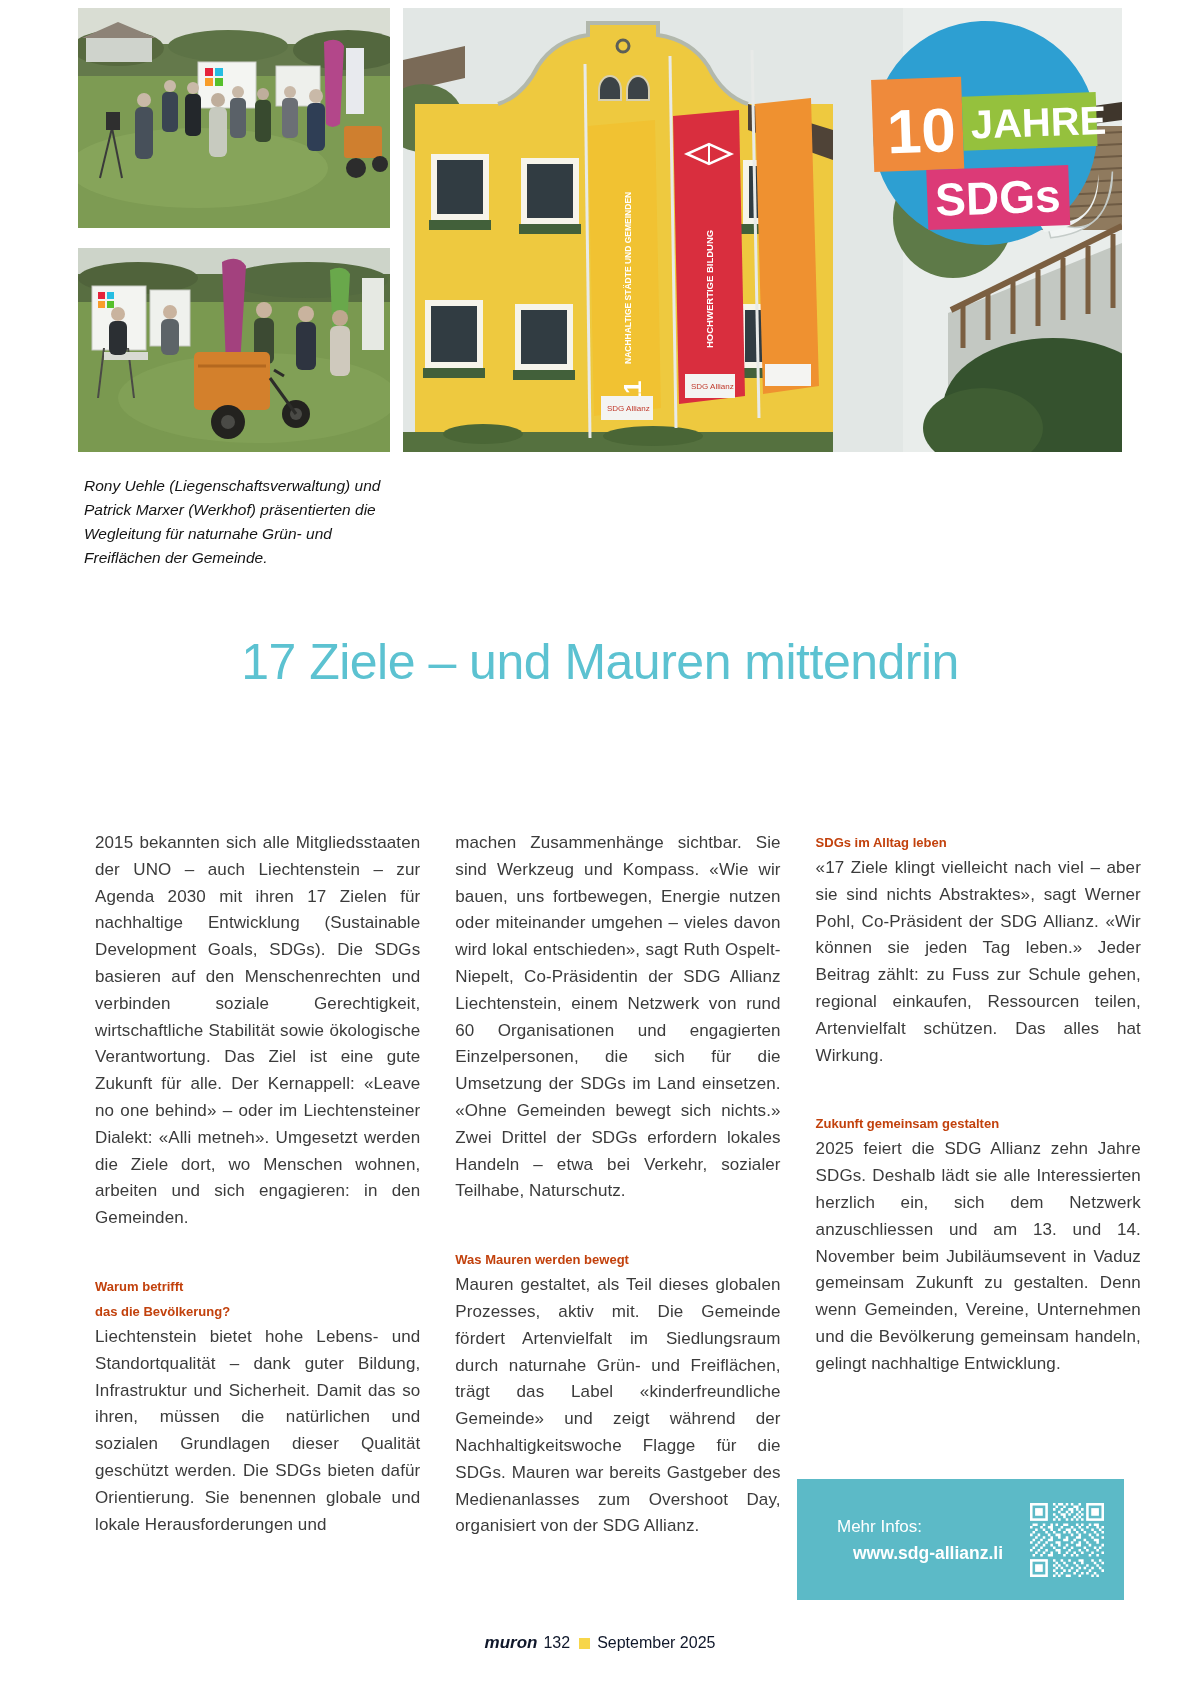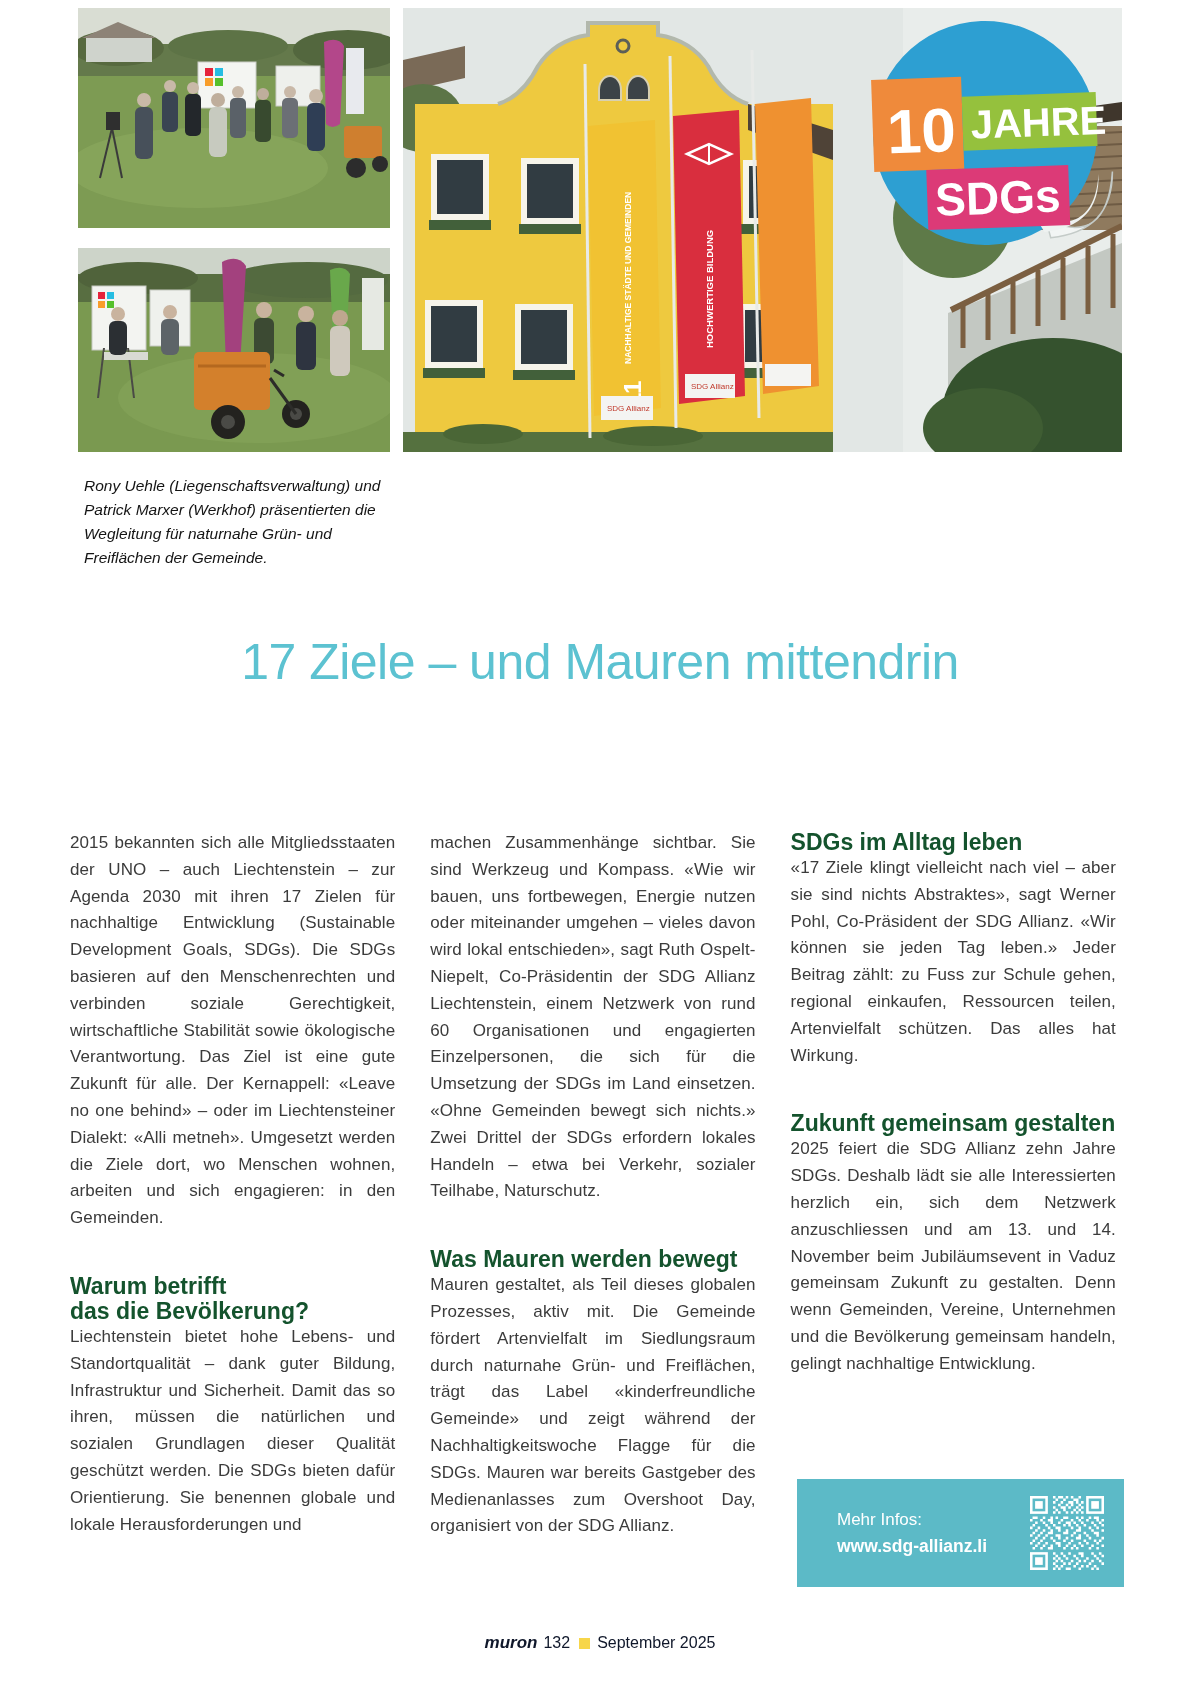--- a/index.html
+++ b/index.html
@@ -9,28 +9,28 @@
   svg text{font-family:"Liberation Sans",sans-serif;}
   .photo{display:block;}
   .caption{font-style:italic;font-size:15.5px;line-height:24px;color:#141414;}
   .title{width:1200px;text-align:center;font-weight:300;font-size:50px;letter-spacing:-.5px;
          color:#5cc2d1;line-height:60px;}
   .subtitle{width:1200px;text-align:center;font-size:19px;line-height:27.5px;color:#1c1c1c;}
   .cols{display:flex;gap:35px;width:1046px;}
   .col{width:325.3px;}
   .col p{margin:0;font-size:17px;line-height:26.8px;text-align:justify;
          letter-spacing:.1px;hyphens:auto;color:#3b3b3b;}
-  .col h3{margin:42px 0 0 0;font-size:23px;line-height:25px;color:#14532d;font-weight:bold;}
+  .col h3{margin:42px 0 0 0;font-size:13px;line-height:25px;color:#c2410c;font-weight:bold;}
   .col h3.first{margin-top:0;}
-  .infobox{position:absolute;left:797px;top:1479px;width:327px;height:108px;background:#5cbac7;
+  .infobox{position:absolute;left:797px;top:1479px;width:327px;height:121px;background:#5cbac7;
            display:flex;align-items:center;justify-content:space-between;box-sizing:border-box;
            padding:0 20px 0 40px;}
   .infobox .txt{color:#ffffff;}
   .infobox .lbl{font-size:17px;line-height:26px;display:block;}
-  .infobox .url{font-size:17.5px;line-height:26px;font-weight:bold;display:block;}
+  .infobox .url{font-size:17.5px;line-height:26px;font-weight:bold;display:block;margin-left:16px;}
   .footer{top:1633px;width:1200px;text-align:center;font-size:16px;color:#0f172a;}
   .footer .mag{font-style:italic;font-weight:bold;font-size:17px;margin-right:6px;}
   .footer .sq{display:inline-block;width:11px;height:11px;background:#f7d64a;margin:0 7px 0 9px;
               vertical-align:middle;}
 </style>
 </head>
 <body>
 
 <div class="page">
 
@@ -248,21 +248,21 @@
       <rect x="522" y="160" width="142" height="60" fill="#dc3a77"></rect>
       <text x="530" y="206" font-size="46" font-weight="bold" fill="#ffffff">SDGs</text>
     </g>
   </svg>
 
   <p class="abs caption" style="left:84px;top:458px;width:322px">Rony Uehle (Liegenschaftsverwaltung) und Patrick Marxer (Werkhof) präsentierten die Wegleitung für naturnahe Grün- und Freiflächen der Gemeinde.</p>
 
   <h1 class="abs title" style="top:598px">17 Ziele – und Mauren mittendrin</h1>
 
 
-  <div class="abs cols" style="left:70px;top:830px">
+  <div class="abs cols" style="left:95px;top:830px">
     <div class="col">
       <p>2015 bekannten sich alle Mitgliedsstaaten der UNO – auch Liechtenstein – zur Agenda 2030 mit ihren 17 Zielen für nachhaltige Entwicklung (Sustainable Development Goals, SDGs). Die SDGs basieren auf den Menschenrechten und verbinden soziale Gerechtigkeit, wirtschaftliche Stabilität sowie ökologische Verantwortung. Das Ziel ist eine gute Zukunft für alle. Der Kernappell: «Leave no one behind» – oder im Liechtensteiner Dialekt: «Alli metneh». Umgesetzt werden die Ziele dort, wo Menschen wohnen, arbeiten und sich engagieren: in den Gemeinden.</p>
       <h3>
         <div>Warum betrifft</div>
         <div>das die Bevölkerung?</div>
       </h3>
       <p>Liechtenstein bietet hohe Lebens- und Standortqualität – dank guter Bildung, Infrastruktur und Sicherheit. Damit das so ihren, müssen die natürlichen und sozialen Grundlagen dieser Qualität geschützt werden. Die SDGs bieten dafür Orientierung. Sie benennen globale und lokale Herausforderungen und</p>
     </div>
     <div class="col">
       <p>machen Zusammenhänge sichtbar. Sie sind Werkzeug und Kompass. «Wie wir bauen, uns fortbewegen, Energie nutzen oder miteinander umgehen – vieles davon wird lokal entschieden», sagt Ruth Ospelt-Niepelt, Co-Präsidentin der SDG Allianz Liechtenstein, einem Netzwerk von rund 60 Organisationen und engagierten Einzelpersonen, die sich für die Umsetzung der SDGs im Land einsetzen. «Ohne Gemeinden bewegt sich nichts.» Zwei Drittel der SDGs erfordern lokales Handeln – etwa bei Verkehr, sozialer Teilhabe, Naturschutz.</p>

